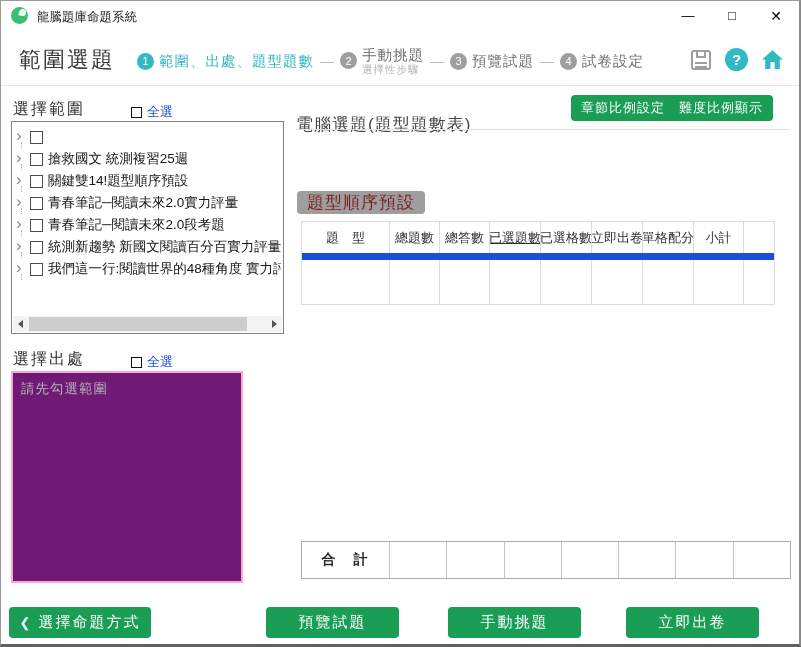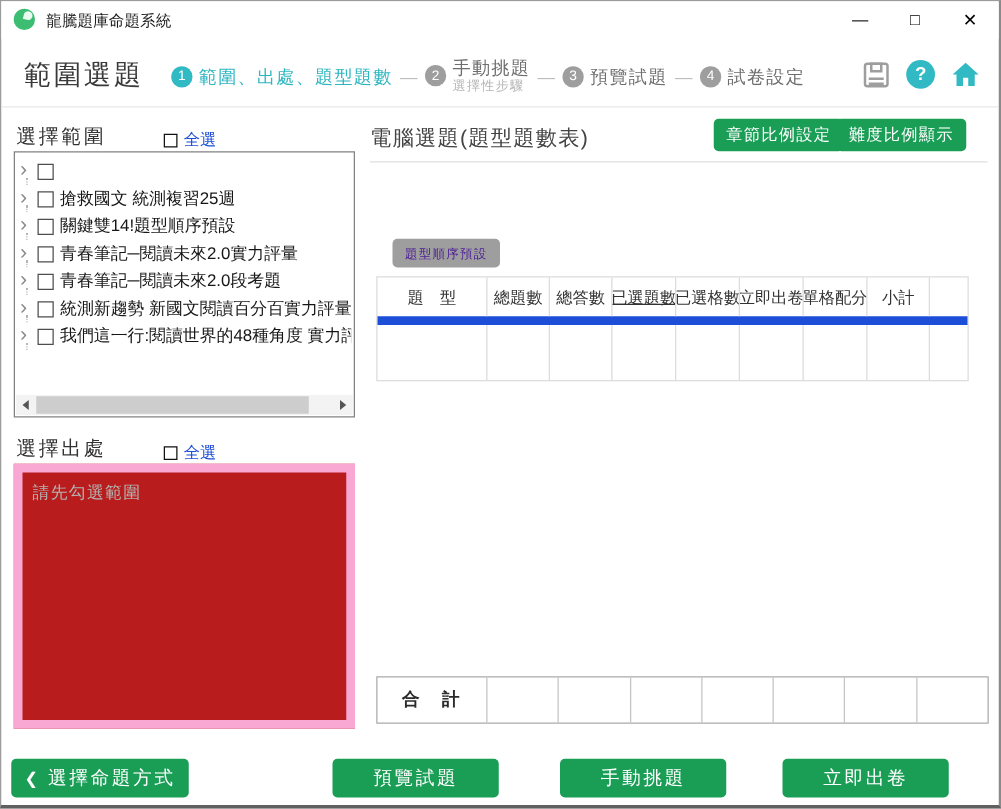--- a/index.html
+++ b/index.html
@@ -52,31 +52,31 @@
   .chev { color:#8a8a8a; font-size:17px; line-height:1; width:14px; flex:none; margin-top:-3px; }
   .tree-guide { position:absolute; left:5px; top:16px; height:8px; width:0; border-left:1px dotted #b5b5b5; }
   .tree-cbx { width:13px; height:13px; border:1px solid #4d4d4d; background:#fff; margin-right:5px; flex:none; }
   .tree-label { font-size:13.5px; color:#161616; }
   .hscroll { position:absolute; left:1px; right:1px; bottom:1px; height:16px; background:#f3f3f3; }
   .hs-arrow { position:absolute; top:0; width:16px; height:16px; background:#f3f3f3; border:none; }
   .hs-arrow span { position:absolute; top:4px; width:0; height:0; border-top:4px solid transparent; border-bottom:4px solid transparent; }
   .hs-left { left:0; } .hs-left span { left:5px; border-right:5px solid #555; }
   .hs-right { right:0; } .hs-right span { right:5px; border-left:5px solid #555; }
   .hs-thumb { position:absolute; left:16px; top:1px; width:218px; height:14px; background:#cdcdcd; border:none; }
-  .source-box { position:absolute; left:10px; top:370px; width:273px; height:212px;
-    border:7px solid #f9a8d4; background:#b91c1c; }
+  .source-box { position:absolute; left:10px; top:370px; width:232px; height:212px;
+    border:2px solid #f9a8d4; background:#701a75; }
   .placeholder { position:absolute; left:8px; top:7px; font-size:13.5px; color:#b3b3b3; letter-spacing:1px; }
   
-  .main-title { position:absolute; left:295px; top:98px; font-size:17px; color:#444; letter-spacing:1px; }
+  .main-title { position:absolute; left:295px; top:112px; font-size:17px; color:#444; letter-spacing:1px; }
   .pill-btn { position:absolute; top:94px; height:26px; border:none; border-radius:4px;
     background:#1a9e56; color:#fff; font-size:13px; letter-spacing:1px; padding:0 10px; cursor:default; }
   .btn-chapter { right:124px; } .btn-difficulty { right:26px; }
   .main-divider { position:absolute; left:295px; top:128px; width:494px; height:1px; background:#e0e0e0; }
-  .preset-tag { position:absolute; left:313px; top:190px; height:23px; border:none; border-radius:4px;
-    background:#9e9e9e; color:#4c1d95; font-size:10px; letter-spacing:1px; padding:0 10px; cursor:default; }
+  .preset-tag { position:absolute; left:296px; top:190px; height:23px; border:none; border-radius:4px;
+    background:#9e9e9e; color:#7f1d1d; font-size:17px; letter-spacing:1px; padding:0 10px; cursor:default; }
   .qtable { position:absolute; left:300px; top:220px; width:474px; border:1px solid #dcdcdc; }
   .trow { display:flex; }
   .trow-head { height:38px; border-bottom:7px solid #1d4ed8; }
   .trow-body { height:44px; }
   .tcell { border-right:1px solid #dcdcdc; display:flex; align-items:center; justify-content:center;
     font-size:13px; color:#333; overflow:hidden; white-space:nowrap; }
   .tcell:last-child { border-right:none; }
   .c0{width:88px;} .c1{width:50px;} .c2{width:50px;} .c3{width:51px;text-decoration:underline;} .c4{width:51px;}
   .c5{width:51px;} .c6{width:51px;} .c7{width:50px;} .c8{width:30px;}
   @keyframes blink { 50% { opacity:0; } }

